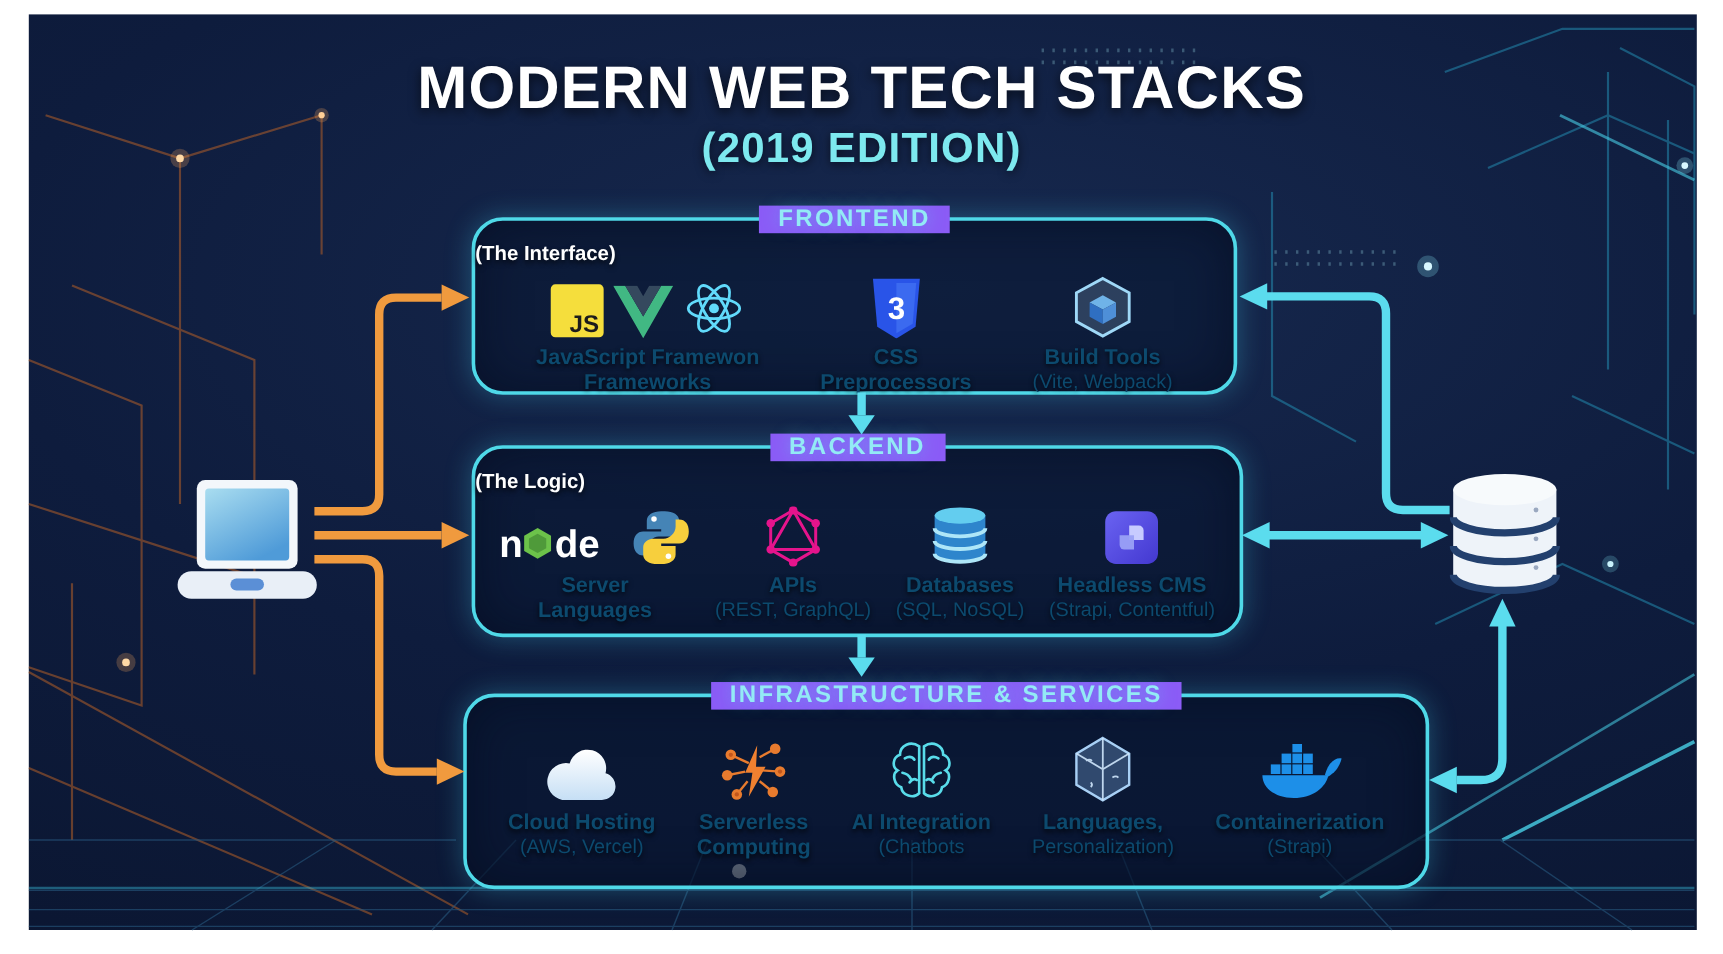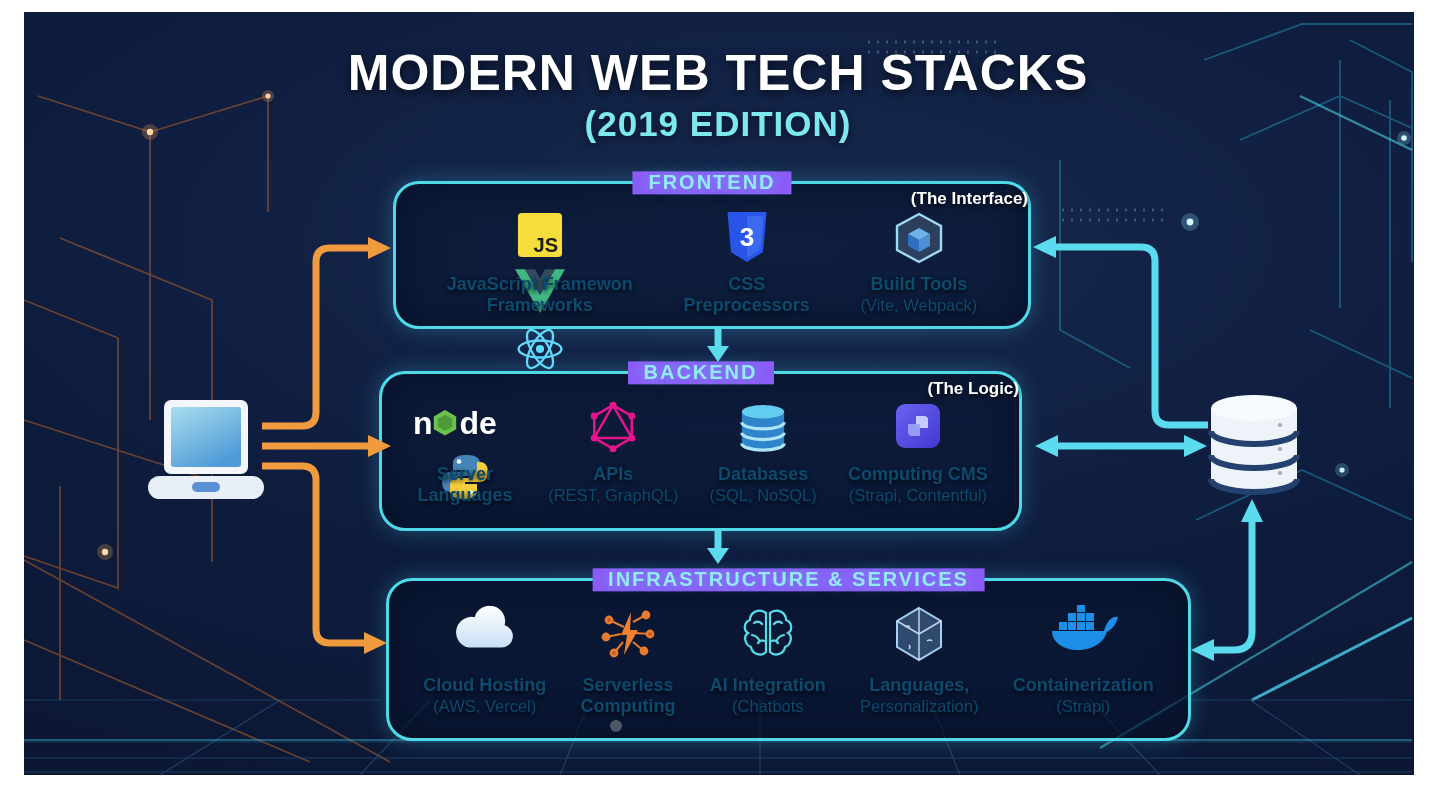--- a/index.html
+++ b/index.html
@@ -11,32 +11,32 @@
   .main-title{position:absolute;top:44px;left:0;width:100%;text-align:center;color:#ffffff;
               font-size:50px;font-weight:900;letter-spacing:1px;
               text-shadow:0 3px 10px rgba(0,0,0,.65);z-index:6;}
   .edition{position:absolute;top:104px;left:0;width:100%;text-align:center;color:#7de9ef;
            font-size:35px;font-weight:900;letter-spacing:1px;
            text-shadow:0 2px 8px rgba(0,0,0,.6);z-index:6;}
   .box{position:absolute;border:3px solid #4fd9e8;border-radius:26px;
        background:rgba(9,22,48,.58);z-index:3;
        box-shadow:0 0 22px rgba(70,205,235,.30), inset 0 0 42px rgba(4,10,28,.55);}
   .box-frontend{left:393px;top:181px;width:632px;height:142px;}
-  .box-backend {left:379px;top:371px;width:637px;height:154px;}
+  .box-backend {left:393px;top:371px;width:637px;height:154px;}
   .box-infra   {left:386px;top:578px;width:799px;height:157px;}
   .legend{position:absolute;top:0;left:50%;transform:translate(-50%,-55%);
           background:#8b5cf6;padding:0 16px;color:#93eaf5;font-weight:800;
           font-size:20px;letter-spacing:2px;white-space:nowrap;
           text-shadow:0 0 14px rgba(90,225,245,.55);}
-  .tagline{text-align:right;color:#ffffff;font-weight:700;font-size:17px;margin-top:5px;
+  .tagline{text-align:left;color:#ffffff;font-weight:700;font-size:17px;margin-top:18px;
            text-shadow:0 2px 4px rgba(0,0,0,.7);}
   .items{display:flex;justify-content:space-evenly;align-items:flex-start;margin-top:3px;}
   .box-infra .items{margin-top:24px;}
   .item{display:flex;flex-direction:column;align-items:center;}
-  .icons{display:flex;align-items:center;gap:7px;height:62px;flex-direction:column;}
+  .icons{display:flex;align-items:flex-end;gap:7px;height:62px;}
   .box-infra .icons{height:70px;}
   .line{color:#0c4a6e;font-size:18px;font-weight:800;line-height:21px;text-align:center;
         text-shadow:0 2px 4px rgba(0,0,0,.75);white-space:nowrap;}
   .line.sub{font-weight:400;font-size:16.5px;}
   .node-icon{position:absolute;z-index:4;}
 </style>
 </head>
 <body>
 
 <div class="canvas">
@@ -227,21 +227,21 @@
                   <linearGradient id="strapiGrad" x1="0" y1="0" x2="1" y2="1">
                     <stop offset="0" stop-color="#6a63f2"></stop>
                     <stop offset="1" stop-color="#4338d0"></stop>
                   </linearGradient>
                 </defs>
                 <rect x="2" y="2" width="44" height="44" rx="9" fill="url(#strapiGrad)"></rect>
                 <path d="M22,14 h8 a4,4 0 0 1 4,4 v8 h-12 z" fill="#c7cbff"></path>
                 <path d="M14,22 h12 v12 h-8 a4,4 0 0 1 -4,-4 z" fill="#9aa0f5" opacity="0.95"></path>
               </svg></span>
         </div>
-        <div class="line">Computing CMS</div>
+        <div class="line">Headless CMS</div>
         <div class="line sub">(Strapi, Contentful)</div>
       </div>
     </div>
   </section>
 
   <section class="box box-infra">
     <div class="legend">INFRASTRUCTURE &amp; SERVICES</div>
     <div class="items">
       <div class="item">
         <div class="icons">

